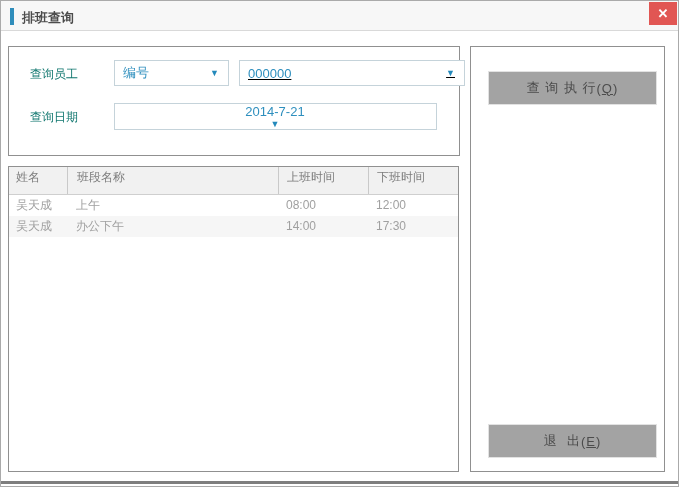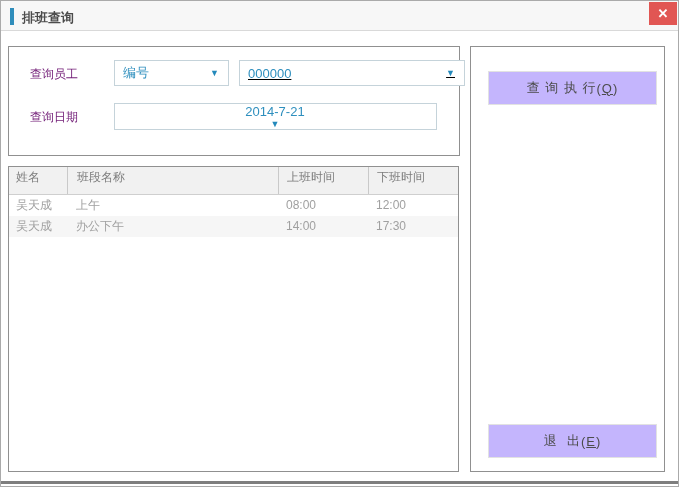--- a/index.html
+++ b/index.html
@@ -39,21 +39,21 @@
   }
   
   .panel {
     position: absolute; background: #ffffff; border: 1px solid #909090;
   }
   .form-panel  { left: 7px;   top: 45px;  width: 452px; height: 110px; }
   .table-panel { left: 7px;   top: 165px; width: 451px; height: 306px; }
   .right-panel { left: 469px; top: 45px;  width: 195px; height: 426px; }
   
   .form-label {
-    position: absolute; left: 21px; font-size: 12px; color: #701a75;
+    position: absolute; left: 21px; font-size: 12px; color: #0f766e;
   }
   .label-employee { top: 19px; }
   .label-date     { top: 62px; }
   .dropdown {
     position: absolute; height: 26px; background: #ffffff;
     border: 1px solid #c5d3da; display: flex; align-items: center;
     justify-content: space-between; padding: 0 9px 0 8px; cursor: pointer; text-align: right;
   }
   .dd-employee-type { left: 105px; top: 13px; width: 115px; }
   .dd-employee-no   { left: 230px; top: 13px; width: 226px; text-decoration: underline; }
@@ -72,21 +72,21 @@
   .col-1 { width: 58px;  padding-left: 7px; }
   .col-2 { width: 211px; padding-left: 9px; }
   .col-3 { width: 90px;  padding-left: 8px; }
   .col-4 { flex: 1;      padding-left: 8px; }
   .tr { display: flex; height: 21px; background: #ffffff; }
   .tr.alt { background: #f6f6f6; }
   .td { font-size: 12px; color: #a0a0a0; line-height: 21px; overflow: hidden; }
   
   .action-btn {
     position: absolute; left: 17px; width: 169px; height: 34px;
-    background: #c4b5fd; border: 1px solid #e2e2e2; cursor: pointer;
+    background: #a3a3a3; border: 1px solid #e2e2e2; cursor: pointer;
     font-family: "Liberation Sans", "DejaVu Sans", sans-serif;
     font-size: 13px; color: #4c4c4c; letter-spacing: 1px;
     display: flex; align-items: center; justify-content: center;
     white-space: pre;
   }
   .btn-query { top: 24px; }
   .btn-exit  { bottom: 13px; }
 </style>
 </head>
 <body>

